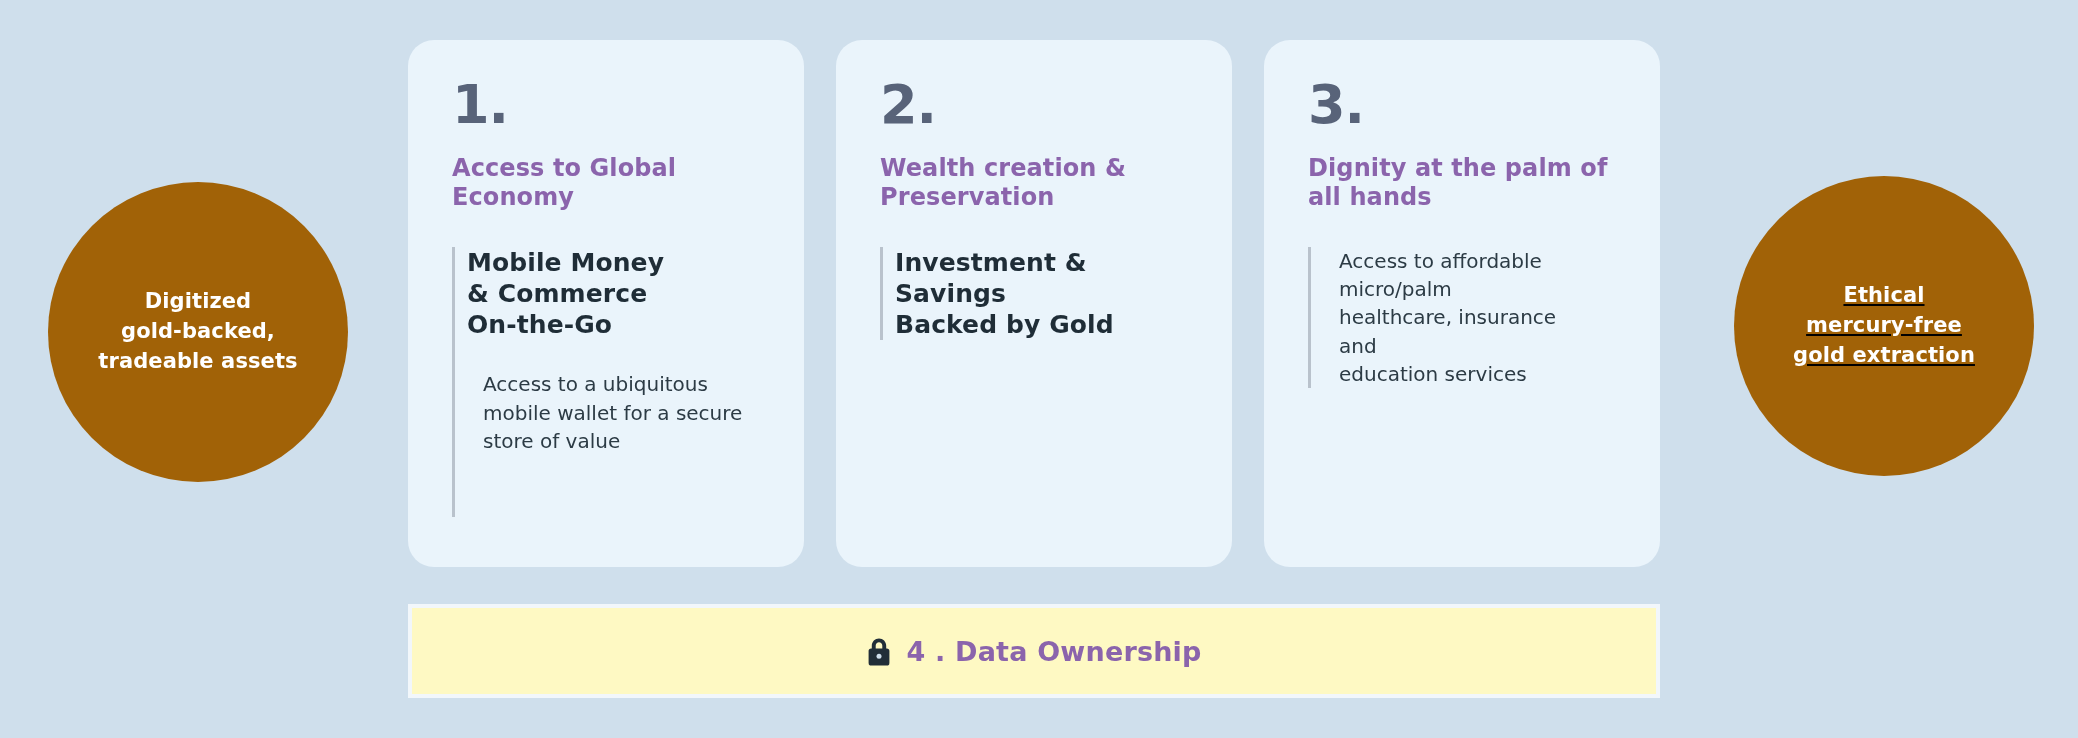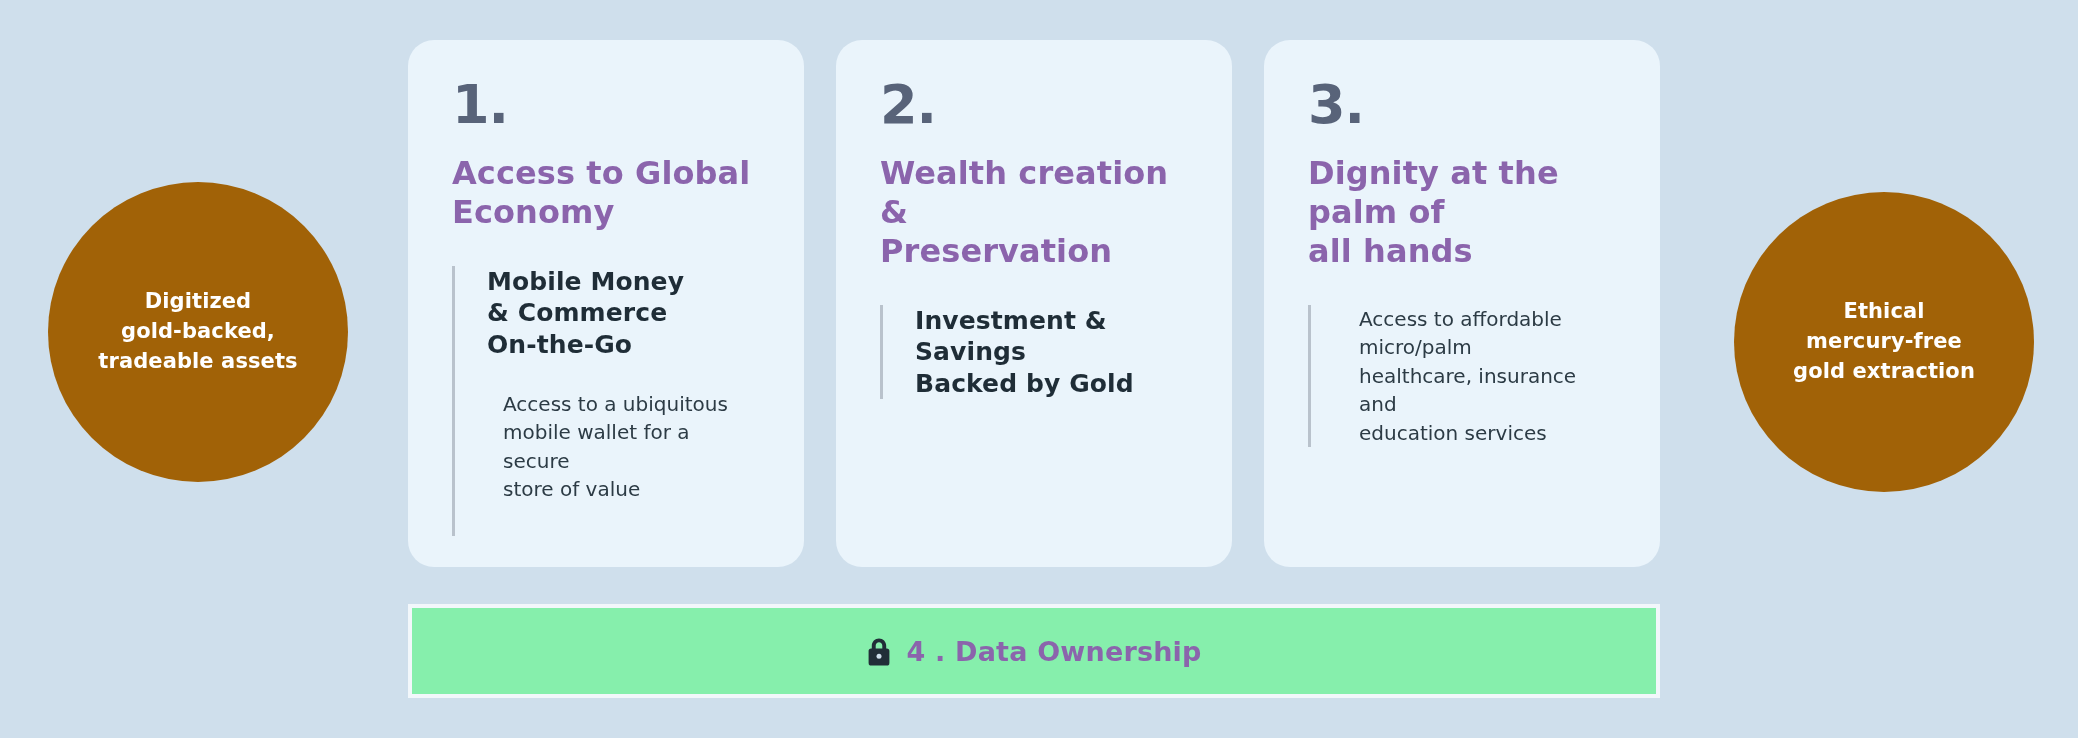--- a/index.html
+++ b/index.html
@@ -30,21 +30,21 @@
     width: 300px;
     height: 300px;
     border-radius: 50%;
     background: #a16207;
     display: flex;
     align-items: center;
     justify-content: center;
     text-align: center;
   }
   .circle-left  { left: 48px;  top: 182px; }
-  .circle-right { left: 1734px; top: 192px; }
+  .circle-right { left: 1734px; top: 176px; text-decoration: underline; }
   .circle-text {
     color: #ffffff;
     font-size: 21px;
     font-weight: 700;
     line-height: 1.42;
     letter-spacing: 0.1px;
     white-space: pre-line;
     padding: 0 18px;
   }
 
@@ -68,30 +68,30 @@
   .card-number {
     color: #586379;
     font-size: 54px;
     font-weight: 700;
     line-height: 1;
     letter-spacing: -1px;
     margin: 0 0 22px 0;
   }
   .card-title {
     color: #8b64ac;
-    font-size: 32px;
+    font-size: 24px;
     font-weight: 700;
     line-height: 1.22;
     letter-spacing: 0.1px;
     margin: 0 0 34px 0;
     white-space: pre-line;
   }
   .card-body {
     border-left: 3px solid #b9c2cc;
-    padding-left: 32px;
+    padding-left: 12px;
   }
   .card-subtitle {
     color: #1f2d37;
     font-size: 25px;
     font-weight: 700;
     line-height: 1.25;
     letter-spacing: 0.1px;
     margin: 0 0 30px 0;
     white-space: pre-line;
   }
@@ -107,21 +107,21 @@
   .card--1 .card-body { min-height: 270px; }
 
   
   .banner {
     position: absolute;
     left: 408px;
     top: 604px;
     width: 1252px;
     height: 94px;
     box-sizing: border-box;
-    background: #86efac;
+    background: #fef9c3;
     border: 4px solid #f2f7fb;
     display: flex;
     align-items: center;
     justify-content: center;
     gap: 0;
   }
   .banner-inner {
     display: flex;
     align-items: center;
     gap: 14px;

